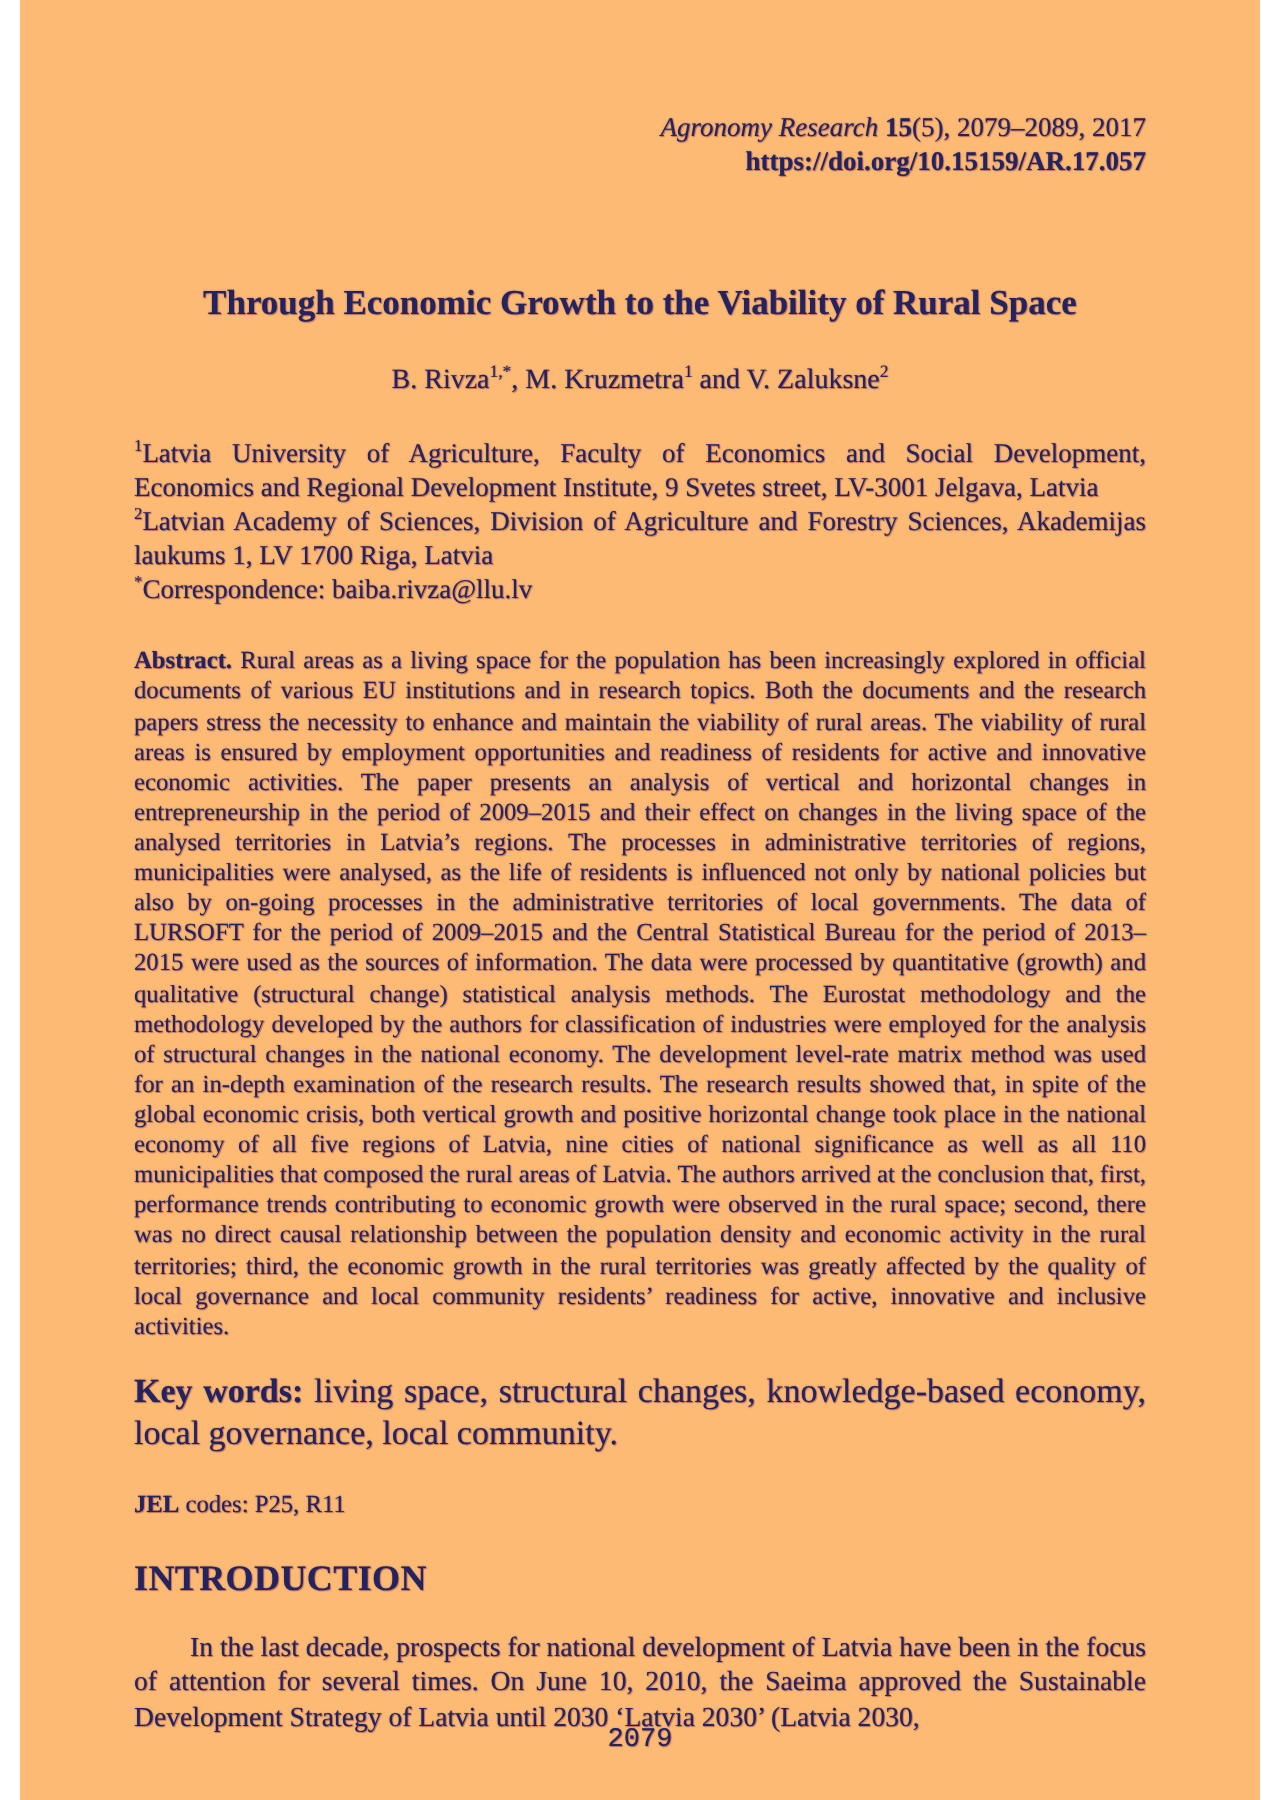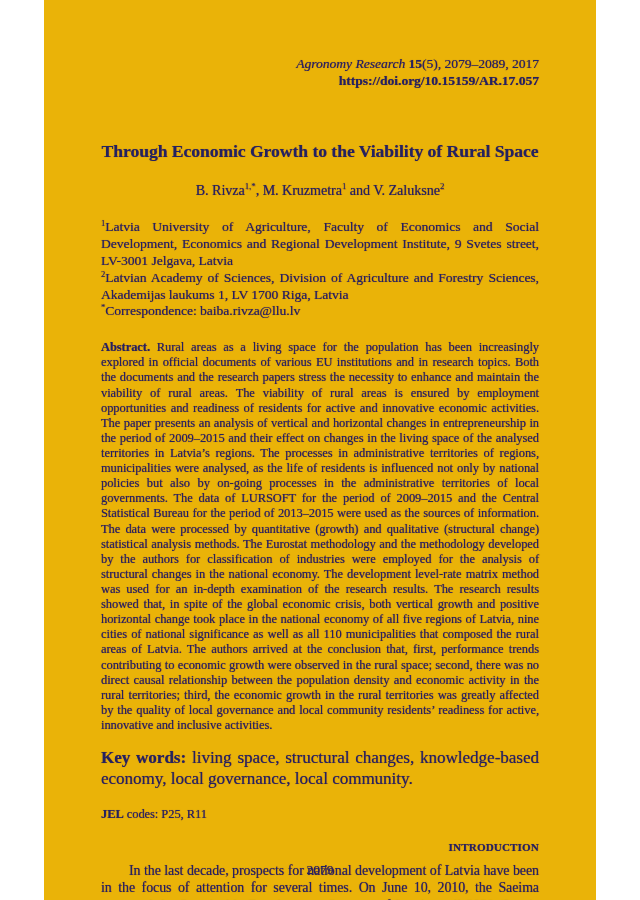--- a/index.html
+++ b/index.html
@@ -2,24 +2,24 @@
 <html><head>
 <meta charset="utf-8">
 <style>
   html, body {
     margin: 0;
     padding: 0;
     background: #ffffff;
   }
   .page {
     position: relative;
-    width: 552px;
+    width: 620px;
     height: 900px;
     margin: 0 auto;
-    background: #eab308;
+    background: #fdba74;
     box-sizing: border-box;
     padding: 55px 57px 0 57px;
     overflow: hidden;
     font-family: "Liberation Serif", "DejaVu Serif", serif;
     color: #23235f;
     text-shadow: 0.5px 0.4px 0.4px rgba(150, 40, 50, 0.45), 0 0 0.8px rgba(45, 45, 120, 0.55);
   }
   .journal-citation {
     text-align: right;
     font-size: 13.5px;
@@ -68,39 +68,40 @@
     line-height: 1.225;
     text-align: justify;
   }
   .jel-line {
     font-size: 12.35px;
     line-height: 1.225;
     text-align: left;
   }
   .section-heading {
     margin-top: 19px;
-    text-align: right;
-    font-size: 11px;
+    text-align: left;
+    font-size: 18px;
     font-weight: bold;
     letter-spacing: 0.2px;
   }
   .intro-paragraph {
     margin-top: 0;
     font-size: 13.8px;
     line-height: 1.27;
     text-align: justify;
     text-indent: 28px;
   }
   .page-number {
     position: absolute;
     bottom: 22px;
     left: 0;
     width: 100%;
     text-align: center;
     font-size: 13.5px;
+    font-family: Liberation Mono, monospace;
   }
 </style>
 </head>
 <body>
 
 <div class="page">
 
   <div class="journal-citation">
     <div><span class="journal-name">Agronomy Research </span><span class="journal-volume">15</span><span>(5), 2079–2089, 2017</span></div>
     <div class="doi-line">https://doi.org/10.15159/AR.17.057</div>

